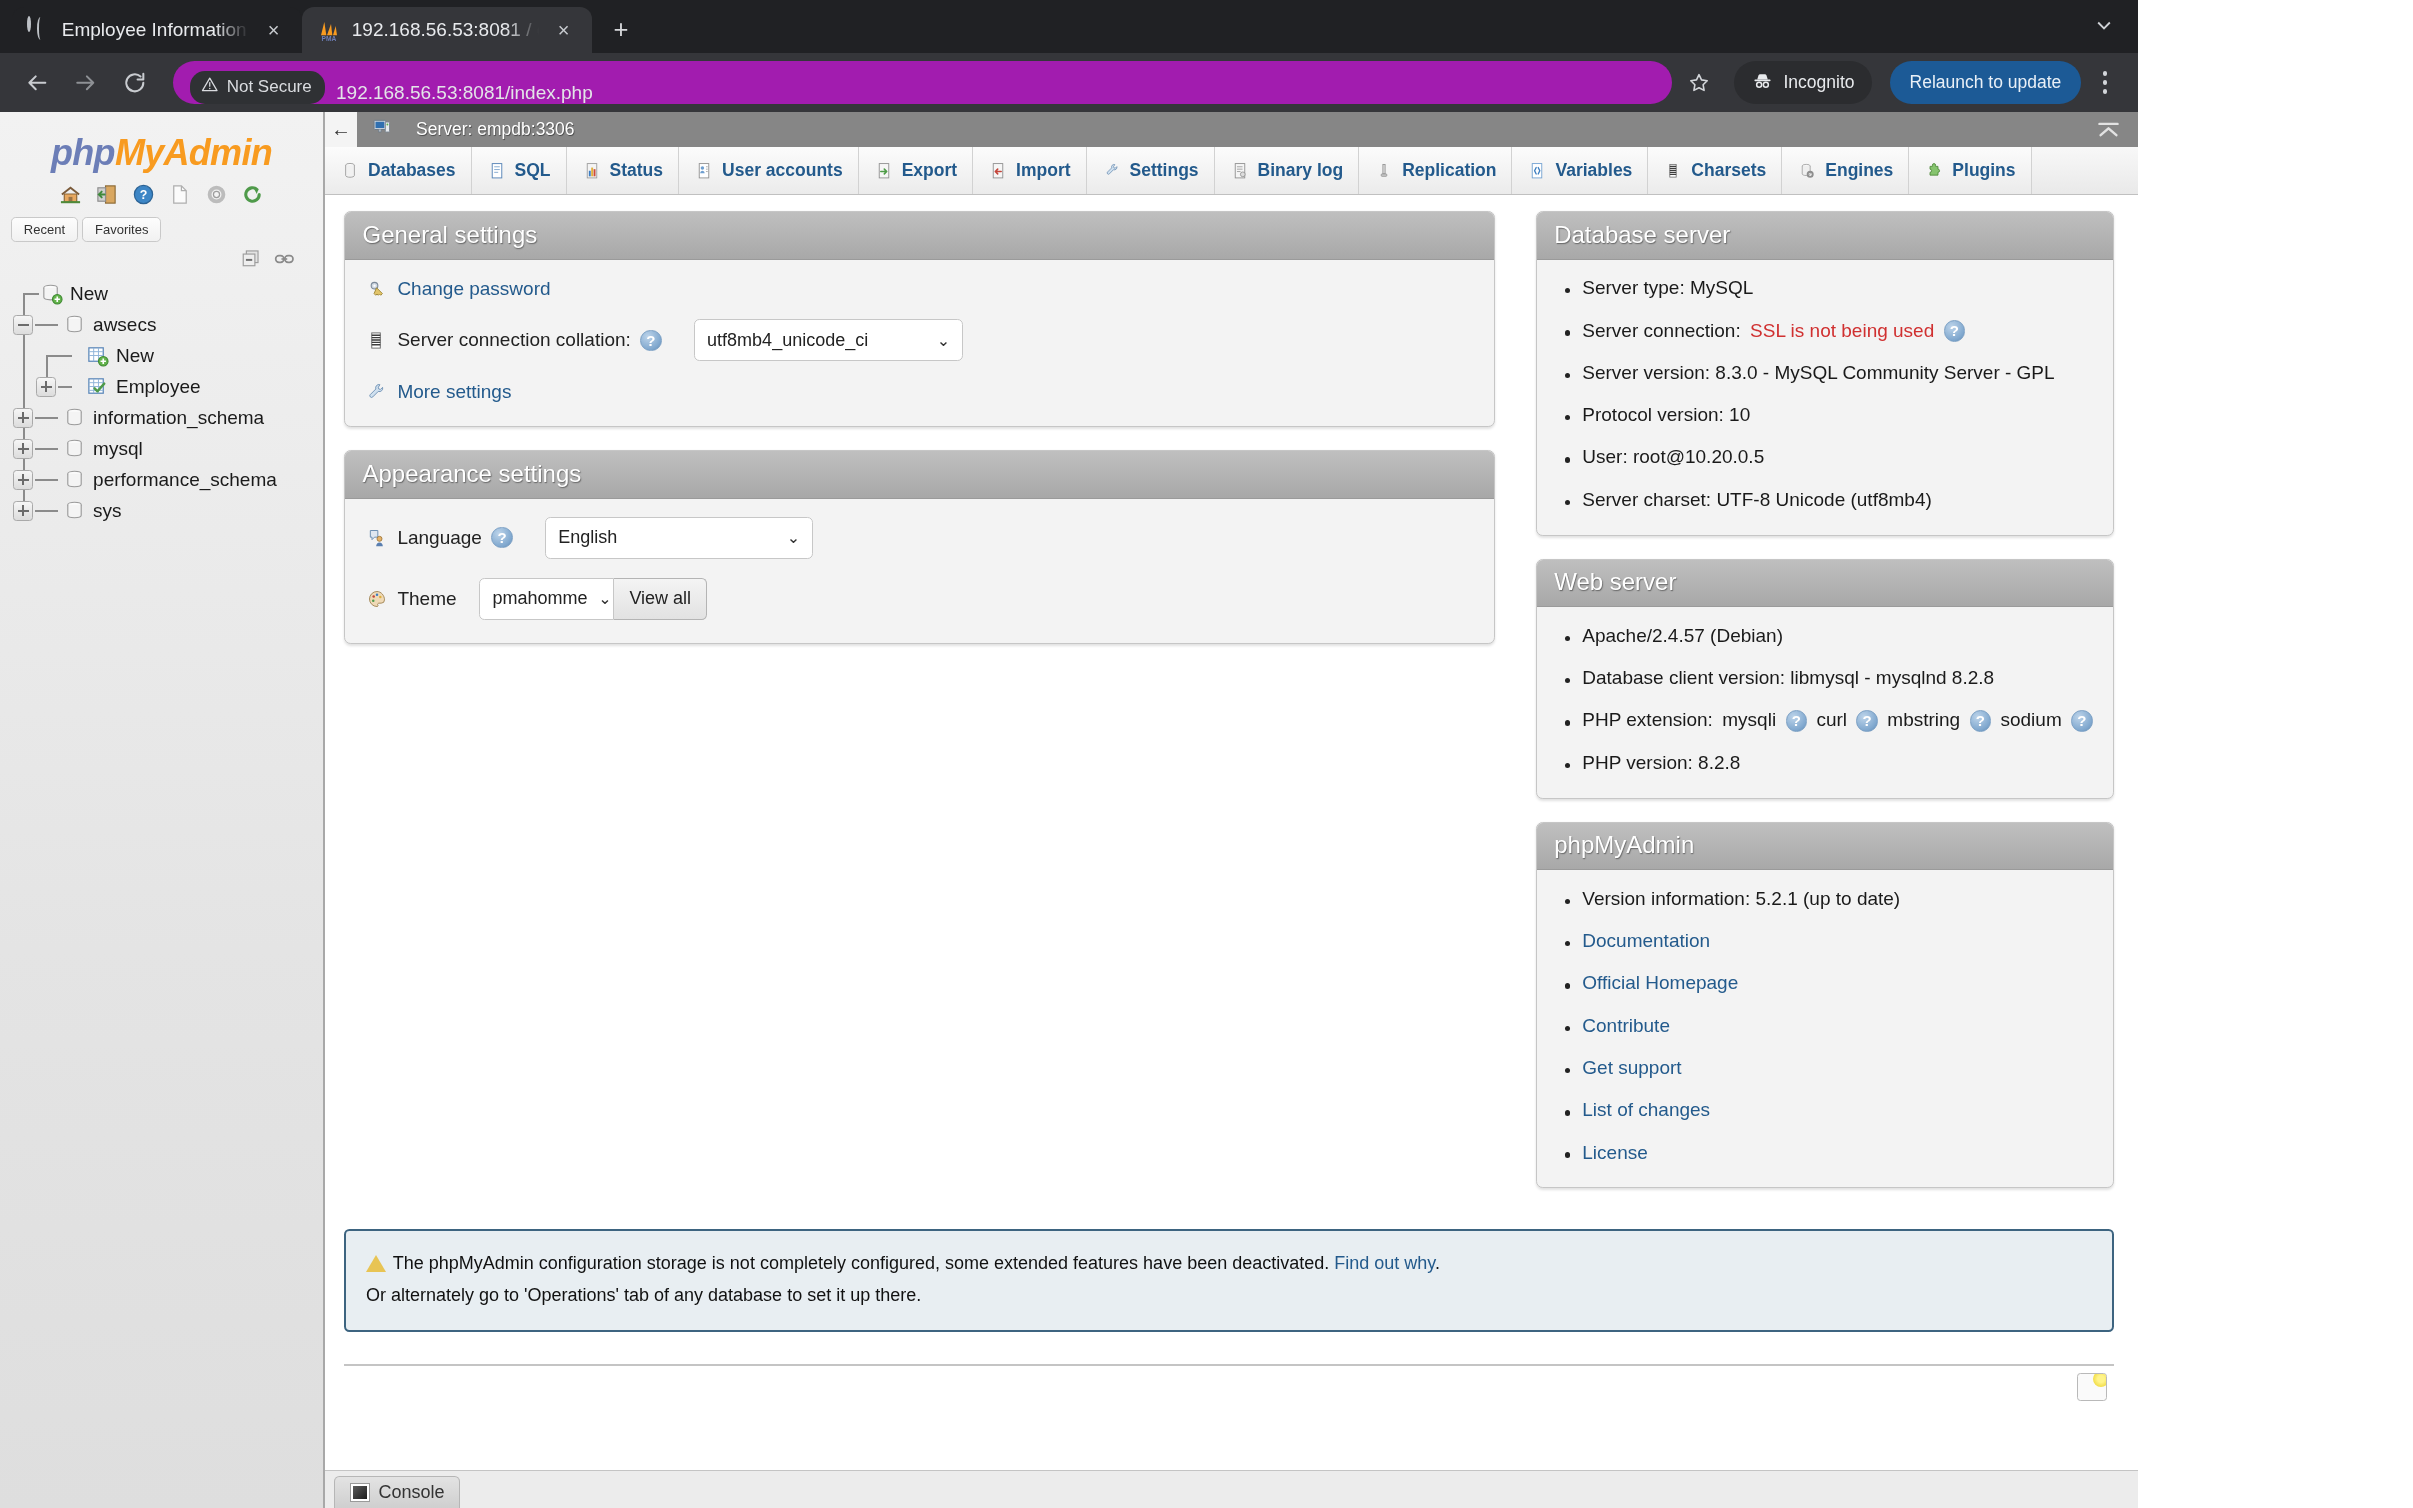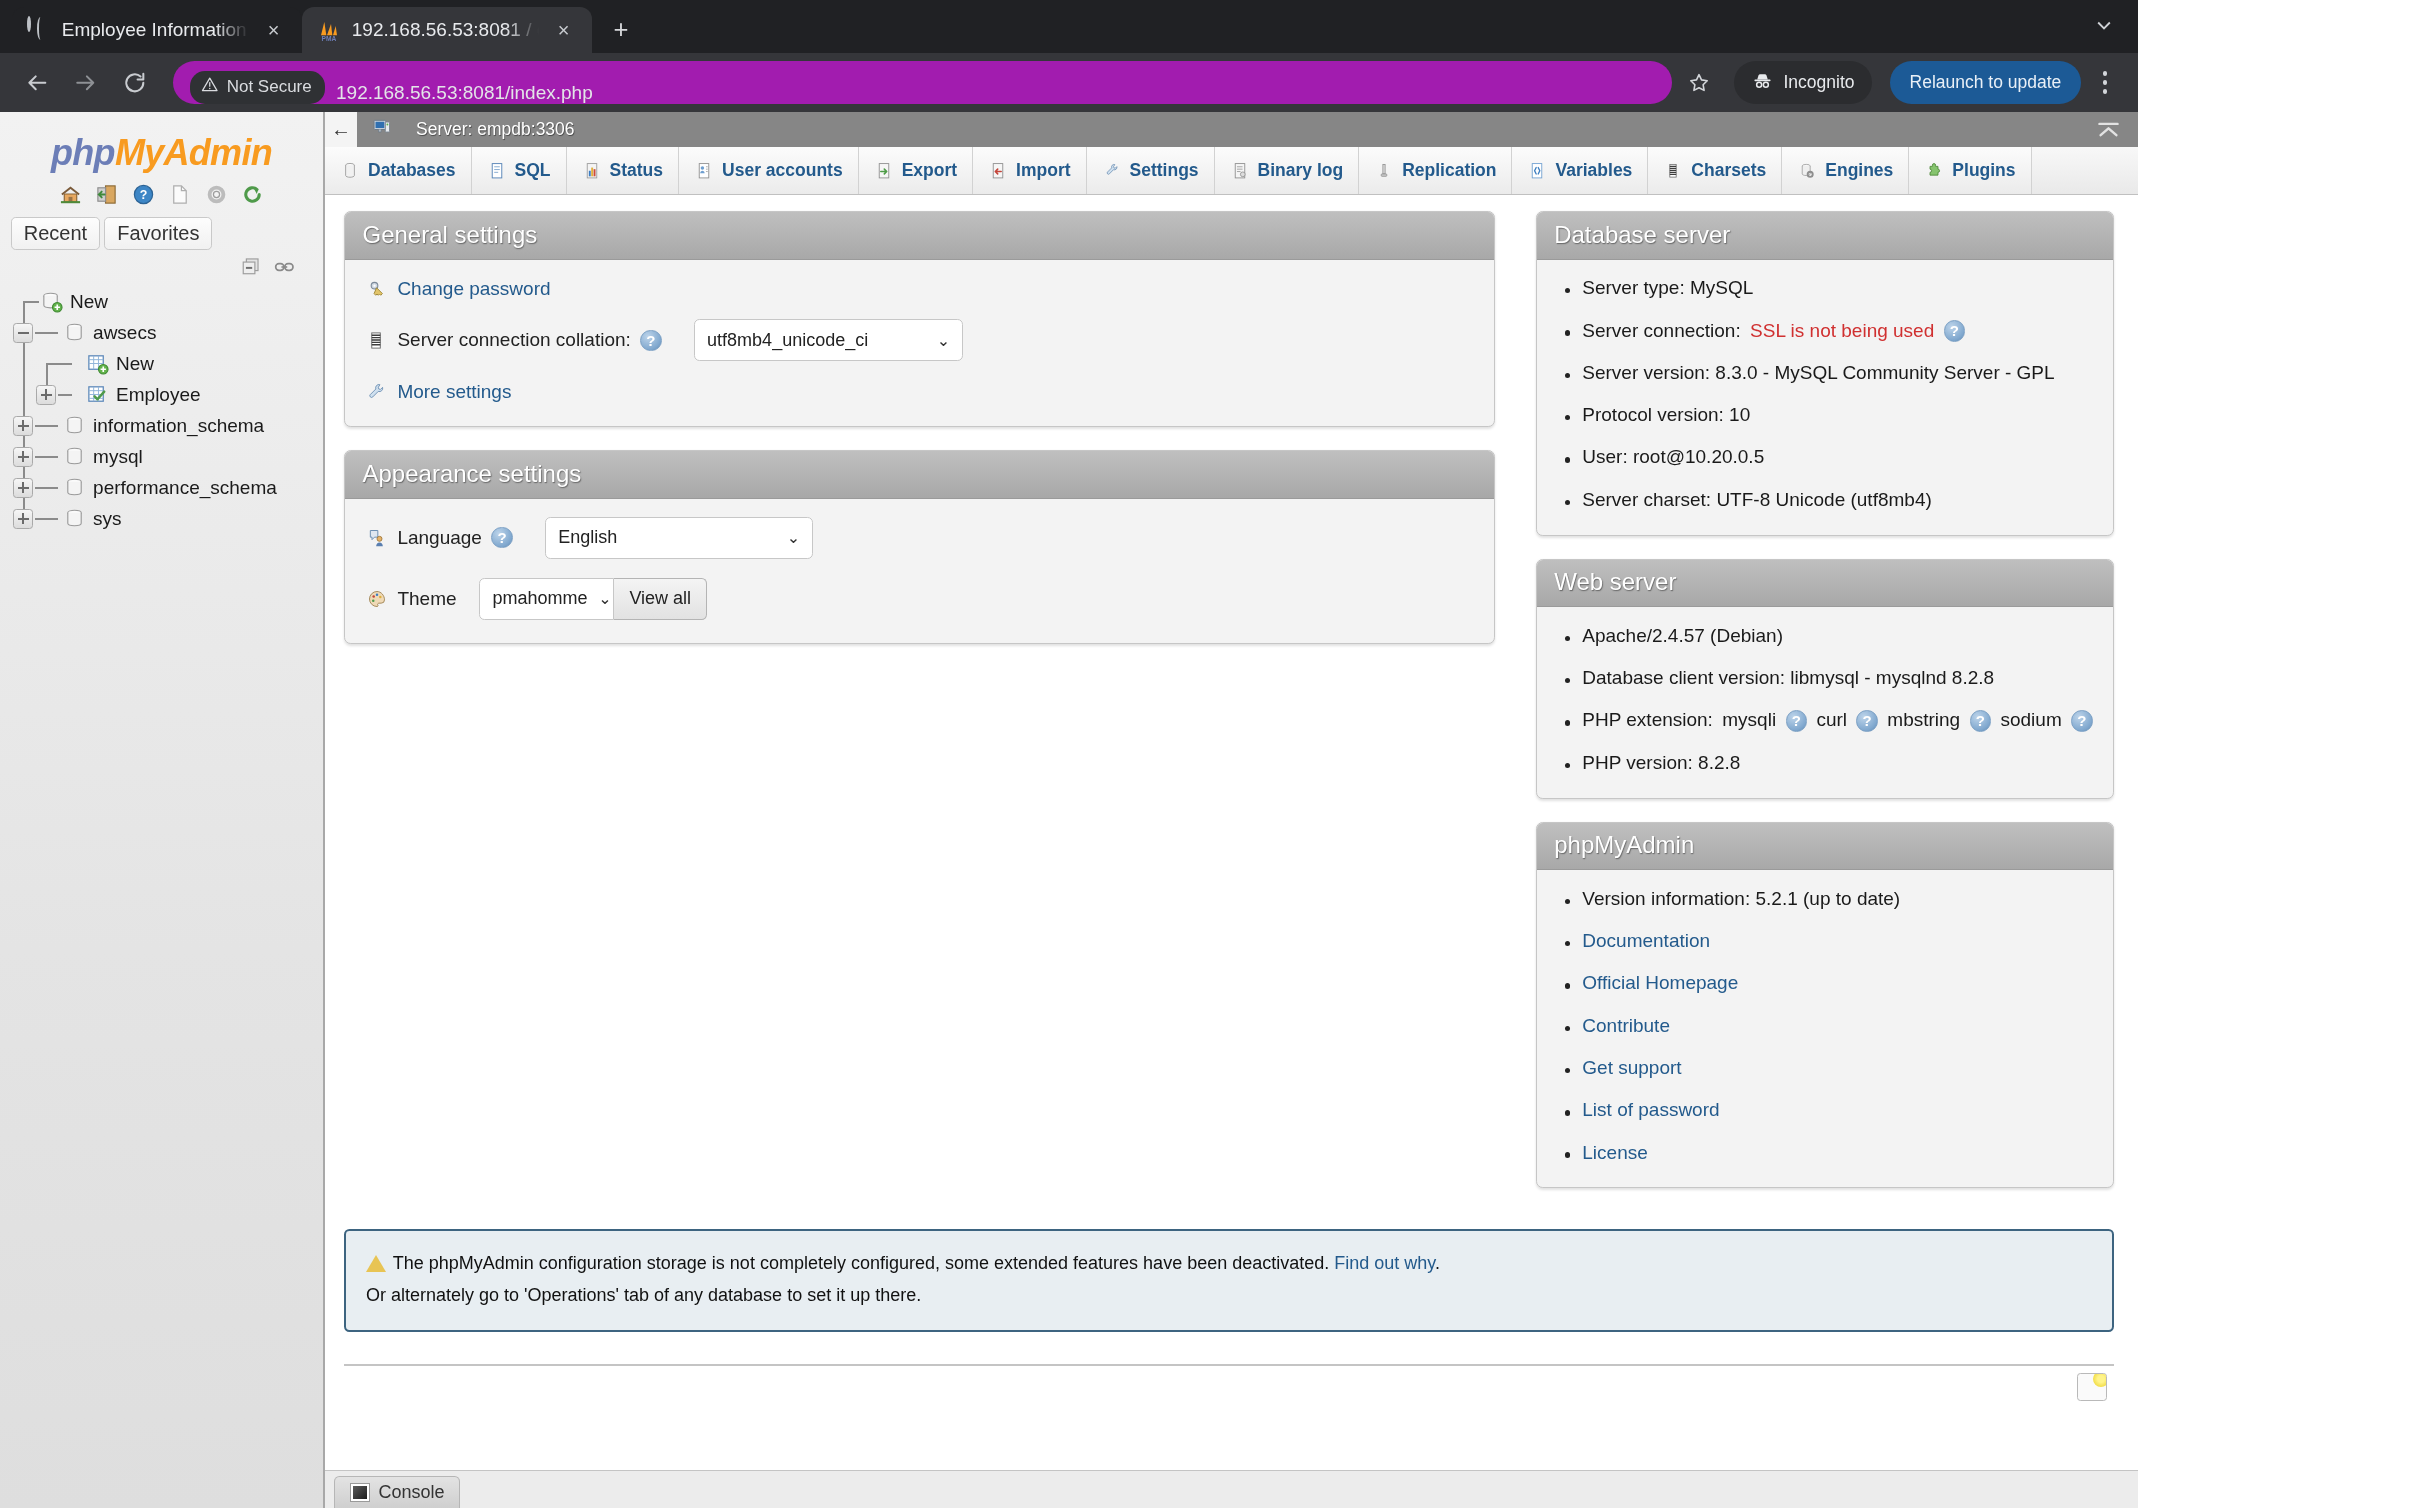--- a/index.html
+++ b/index.html
@@ -104,21 +104,21 @@
     font-style: italic; letter-spacing: -0.7px; }
   .pma-logo .php { color: #6c7eb7; }
   .pma-logo .my { color: #f89b20; }
   .pma-logo .admin { color: #f89b20; }
   .navicons { display: flex; justify-content: center; gap: 9.4px; margin: 6.7px 0 9.4px 0; }
   .navicon { width: 27px; height: 27px; display:flex; align-items:center; justify-content:center;
     font-size: 20px; line-height: 1; }
   .navtabs { display: flex; gap: 4px; padding-left: 10.8px; margin-bottom: 6.7px; }
   .navtab {
     background: linear-gradient(to bottom,#fdfdfd,#f1f1f1); border: 1.3px solid #c9c9c9;
-    border-radius: 4.7px; padding: 4px 12px; font-size: 20px; color: #333;
+    border-radius: 4.7px; padding: 4px 12px; font-size: 13px; color: #333;
   }
   .tree-tools { display: flex; justify-content: flex-end; gap: 9.4px; padding-right: 27px; margin: 4px 0 9.4px 0; }
   .tree-tool { width: 23px; height: 20px; display:flex; align-items:center; justify-content:center; }
 
   .tree { padding-left: 12px; font-size: 19px; color: #1a1a1a; position: relative; }
   .tree-row { display: flex; align-items: center; height: 31px; gap: 0; position: relative; }
   .tspace { width: 23px; flex: 0 0 23px; height: 31px; position: relative; }
   .tline-v { position: absolute; left: 11.4px; top: 0; bottom: 0; width: 1.3px; background: #8b8b8b; }
   .tline-v.half-top { top: 0; height: 15.5px; }
   .tline-v.half-bot { top: 15.5px; bottom: 0; }
@@ -902,21 +902,21 @@
                   <li>
                       <a>Official Homepage</a>
                     </li>
                   <li>
                       <a>Contribute</a>
                     </li>
                   <li>
                       <a>Get support</a>
                     </li>
                   <li>
-                      <a>List of password</a>
+                      <a>List of changes</a>
                     </li>
                   <li>
                       <a>License</a>
                     </li>
                 </ul>
               </div>
             </div>
 
           </div>
         </div>

